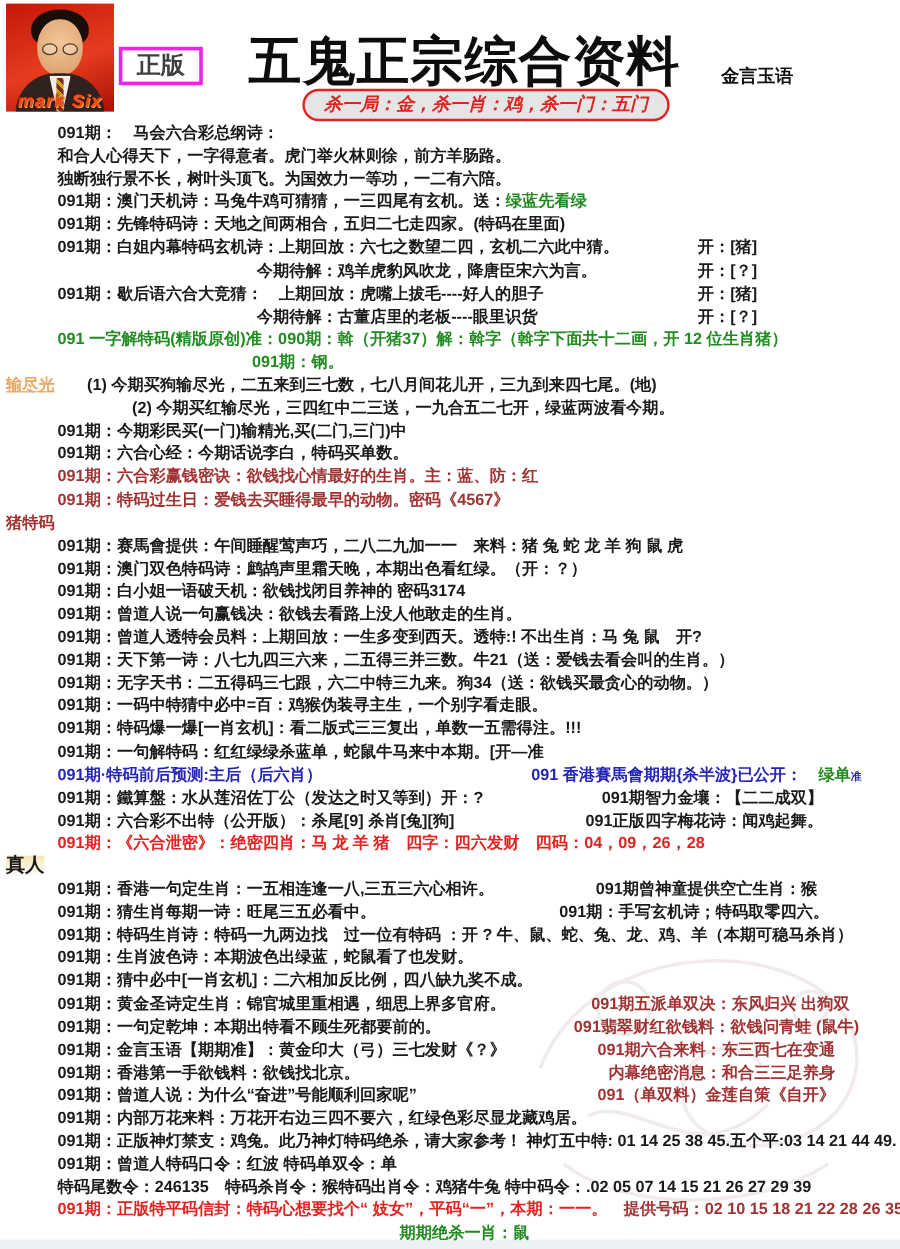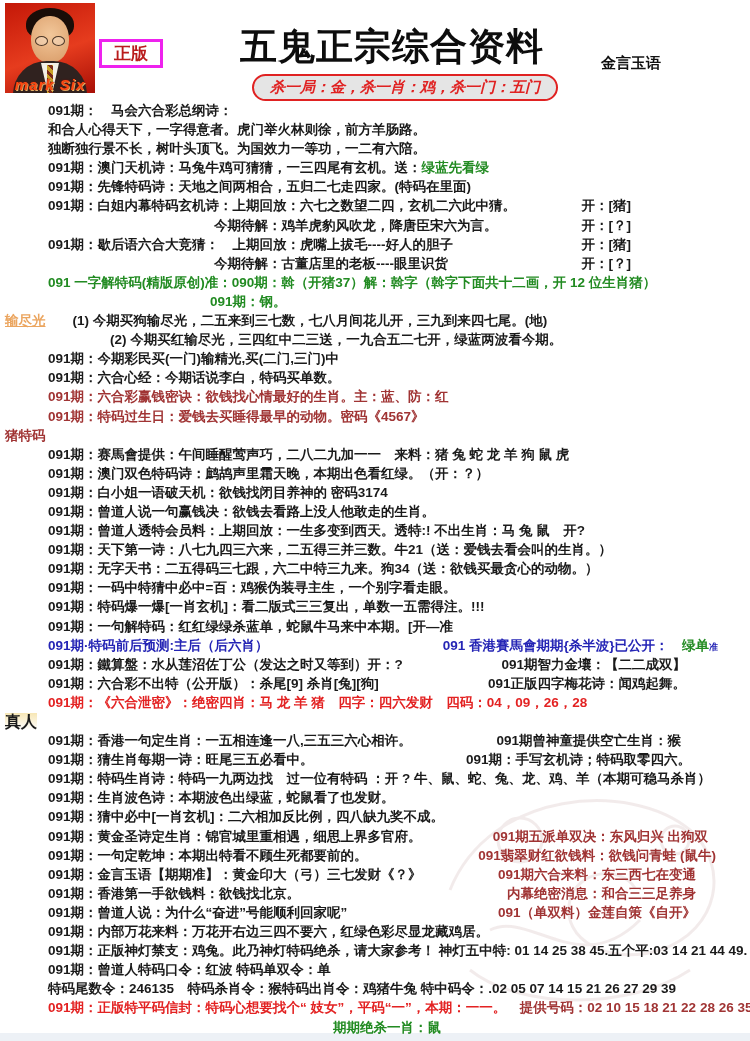--- a/index.html
+++ b/index.html
@@ -18,25 +18,25 @@
   .photo .hair{position:absolute;left:21px;top:5px;width:48px;height:32px;background:#1a0d08;border-radius:50% 50% 42% 42%;}
   .photo .face{position:absolute;left:26px;top:13px;width:38px;height:47px;background:radial-gradient(circle at 50% 40%,#f2c79a,#d89a66);border-radius:48%;}
   .photo .glass{position:absolute;top:33px;width:13px;height:10px;border:1px solid #4a3525;border-radius:50%;background:rgba(255,255,255,.25);}
   .photo .gl{left:30px;} .photo .gr{left:47px;}
   .photo .suit{position:absolute;left:8px;top:58px;width:74px;height:42px;background:#30221f;border-radius:45% 45% 0 0/80% 80% 0 0;}
   .photo .shirt{position:absolute;left:36px;top:60px;width:18px;height:40px;background:#f3efe6;clip-path:polygon(0 0,100% 0,50% 100%);}
   .photo .tie{position:absolute;left:42px;top:62px;width:6px;height:38px;background:repeating-linear-gradient(45deg,#c9a227 0 3px,#7a2a1a 3px 6px);}
   .marksix{position:absolute;left:0;bottom:0;width:100%;text-align:center;
     font-size:15px;font-weight:900;font-style:italic;letter-spacing:1px;
     color:#ff4a12;text-shadow:0 0 2px #7a0b00,1px 1px 0 #ffd27a;}
-  .badge{position:absolute;left:99px;top:39px;border:3px solid #ee22ee;color:#b91c1c;
-    font-size:17px;font-weight:700;padding:3px 12px;line-height:1;background:#fff;}
-  .title{position:absolute;left:207px;top:22px;width:370px;text-align:center;
+  .badge{position:absolute;left:99px;top:39px;border:3px solid #ee22ee;color:#404040;
+    font-size:20px;font-weight:700;padding:3px 12px;line-height:1;background:#fff;}
+  .title{position:absolute;left:207px;top:22px;width:370px;text-align:left;
     font-family:Liberation Serif, serif;
-    font-size:37px;font-weight:900;color:#0d0d0d;letter-spacing:1px;white-space:nowrap;}
+    font-size:44px;font-weight:900;color:#0d0d0d;letter-spacing:1px;white-space:nowrap;}
   .edition{position:absolute;left:601px;top:54px;font-size:15px;font-weight:700;color:#111;white-space:nowrap;}
   .oval{position:absolute;left:252px;top:74px;border:2px solid #e02222;border-radius:18px;
     padding:2px 16px;color:#e02222;font-size:15px;font-weight:700;white-space:nowrap;background:#e5e5e5;font-style:italic;}
   
   #content{position:absolute;left:48px;top:101px;right:24px;z-index:2;}
   .line{display:flex;align-items:baseline;white-space:pre;height:19.1px;line-height:19.1px;
     font-size:13.5px;font-weight:700;overflow:visible;}
   .line .lseg{flex:0 0 auto;}
   .line .rseg{margin-left:auto;flex:0 0 auto;}
   .ind {padding-left:166px;}

